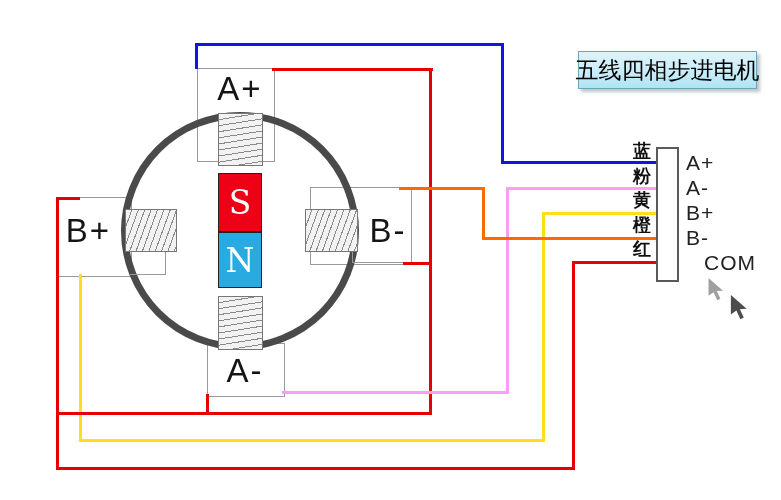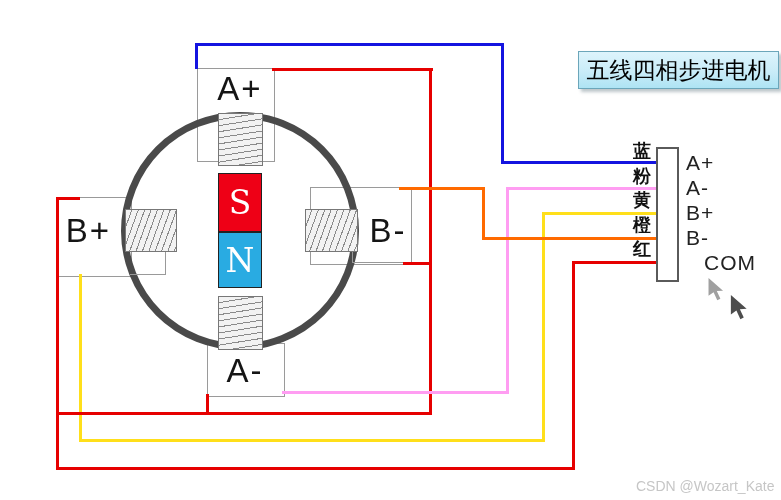--- a/index.html
+++ b/index.html
@@ -45,21 +45,21 @@
   .wire-name{
     position:absolute;z-index:7;width:42px;left:609px;text-align:right;
     font-size:18px;color:#111;line-height:20px;font-weight:600;
   }
   .pin-name{
     position:absolute;z-index:7;left:686px;width:70px;text-align:left;
     font-size:21px;color:#222;line-height:22px;letter-spacing:1px;
   }
   
   .title-box{
-    position:absolute;left:578px;top:51px;width:201px;height:38px;z-index:7;
+    position:absolute;left:578px;top:51px;width:179px;height:38px;z-index:7;
     background:linear-gradient(to bottom,#ddf4fc 0%,var(--c-title_bg,#c9ecf8) 55%,#aee4f4 100%);
     border:1px solid var(--c-title_border,#6ba6ba);box-sizing:border-box;
     box-shadow:3px 3px 3px rgba(110,130,140,0.45);
     display:flex;align-items:center;justify-content:center;
     font-size:23px;color:#000;white-space:nowrap;
   }
   
   .watermark{
     position:absolute;left:636px;top:478px;z-index:7;color:#c6c6c6;font-size:14px;white-space:nowrap;
   }
@@ -147,15 +147,14 @@
     <span>五线四相步进电机</span>
   </div>
 
   <svg class="cursor" style="left:707px;top:278px;" width="18" height="23" viewBox="0 0 13 20">
     <path d="M0 0 L0 15.5 L4.4 12.4 L7.6 19.3 L10.3 18 L7.2 11.3 L12.6 11 Z" fill="var(--c-cursor_light,#a0a0a0)"></path>
   </svg>
   <svg class="cursor" style="left:729px;top:295px;" width="20" height="25" viewBox="0 0 13 20">
     <path d="M0 0 L0 15.5 L4.4 12.4 L7.6 19.3 L10.3 18 L7.2 11.3 L12.6 11 Z" fill="var(--c-cursor_dark,#4d4d4d)"></path>
   </svg>
 
-  <div class="watermark">CSDN @Wozart_Kate</div>
 
 </div>
 
 </body></html>

